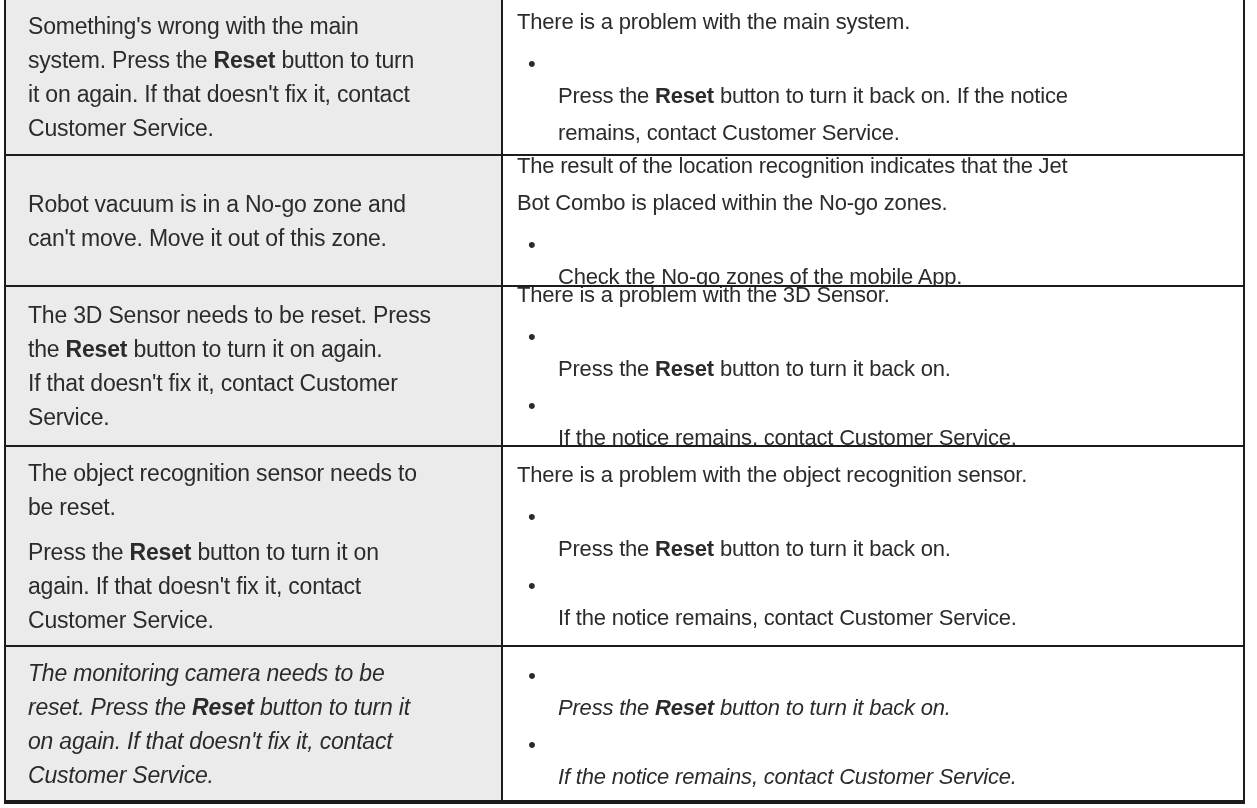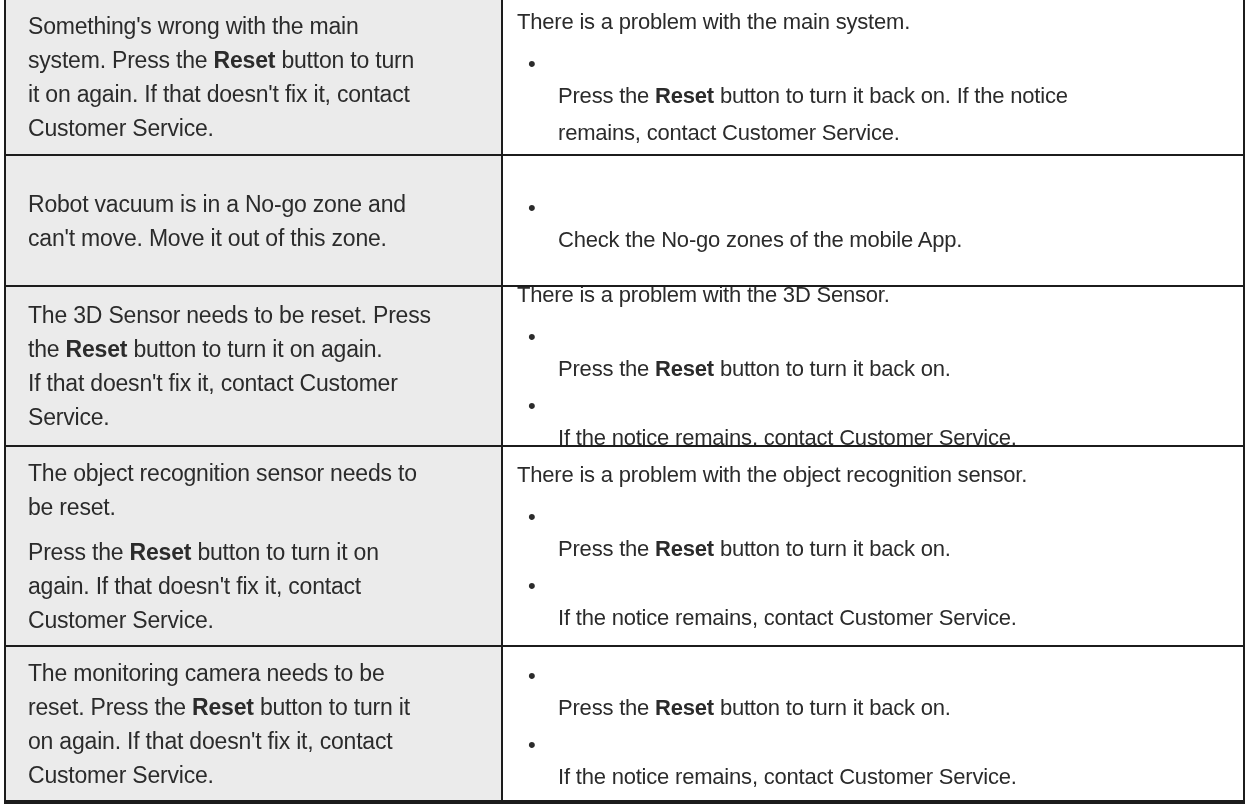--- a/index.html
+++ b/index.html
@@ -18,21 +18,21 @@
     border-bottom:4px solid #1c1c1c;
     display:grid;
     grid-template-rows:156px 131px 160px 200px 153px;
   }
   .row {
     display:grid;
     grid-template-columns:497px 1fr;
     border-bottom:2px solid #1c1c1c;
     overflow:hidden;
   }
-  .row:last-child { border-bottom:none; }
+  .row:last-child { border-bottom:none;font-style:italic; }
   .cell {
     display:flex; flex-direction:column; justify-content:center;
     overflow:hidden;
   }
   .cell.msg {
     background:#ebebeb;
     border-right:2px solid #1c1c1c;
     padding:6px 10px 6px 22px;
     font-size:23px; line-height:34px;
     letter-spacing:-0.2px;
@@ -71,20 +71,21 @@
         </li>
       </ul>
     </div>
   </div>
 
   <div class="row">
     <div class="cell msg">
       <div>Robot vacuum is in a No-go zone and<br>can't move. Move it out of this zone.</div>
     </div>
     <div class="cell cause">
+      <div>The result of the location recognition indicates that the Jet<br>Bot Combo is placed within the No-go zones.</div>
       <ul class="actions">
         <li>
           <span class="bullet">•</span>
           <span class="bullet-text">Check the No-go zones of the mobile App.</span>
         </li>
       </ul>
     </div>
   </div>
 
   <div class="row">

